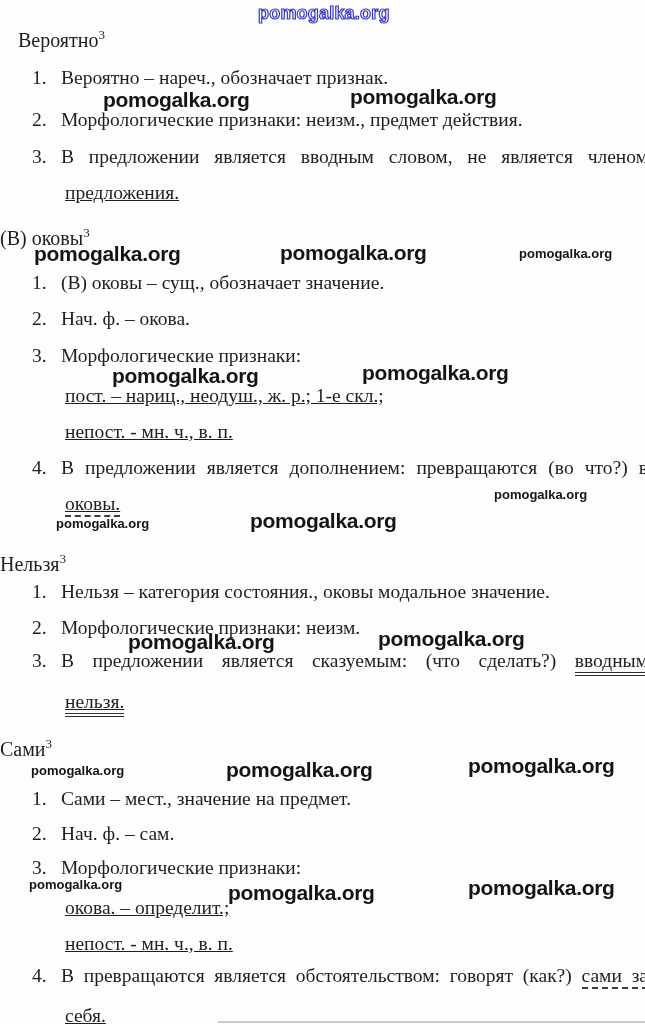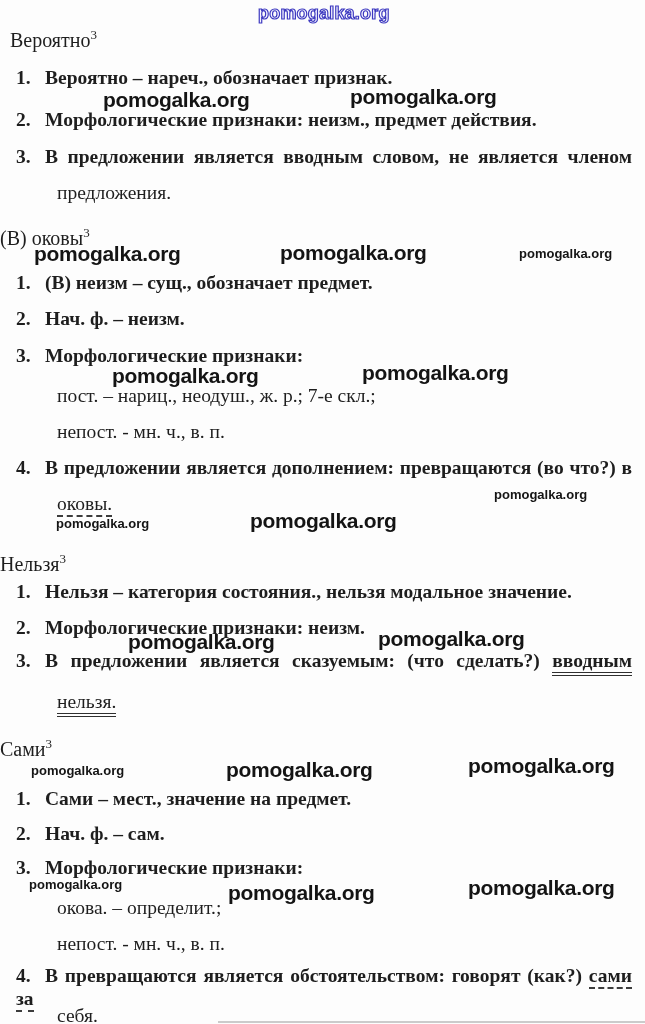--- a/index.html
+++ b/index.html
@@ -2,24 +2,24 @@
 <html><head>
 <meta charset="utf-8">
 <style>
   html,body { margin:0; padding:0; }
   body {
     width:645px; height:1024px; position:relative; overflow:hidden;
     background:#fdfdfd; color:#1e1e1e;
     font-family:"Liberation Serif", serif;
   }
   .line { position:absolute; font-size:19.5px; line-height:23px; white-space:nowrap; }
-  .item { left:16px;font-weight:bold; }
+  .item { left:32px; }
   .num  { display:inline-block; width:29px; }
   .just { white-space:normal; width:616px; text-align:justify; text-align-last:justify; }
-  .cont { left:57px; }
+  .cont { left:65px;text-decoration:underline; }
   .heading { position:absolute; left:0; font-size:20px; line-height:24px; white-space:nowrap; }
   .heading sup { font-size:13px; line-height:0; }
   .u-dash    { border-bottom:2px dashed #3c3c3c; padding-bottom:1px; }
   .u-double  { border-bottom:4px double #2f2f2f; padding-bottom:1px; }
   .u-dashdot { border-bottom:2px dashed #3c3c3c; padding-bottom:1px; }
   .wm { position:absolute; font-family:"Liberation Sans", sans-serif; white-space:nowrap; color:#141414; }
   .wm-bold  { font-size:21px; font-weight:700; letter-spacing:-0.3px; }
   .wm-small { font-size:13px; font-weight:600; }
   .wm-outline { font-size:18px; font-weight:700; color:#4a46c8; letter-spacing:0.2px; }
   @supports (-webkit-text-stroke: 1px #000) {
@@ -44,41 +44,41 @@
 <span class="wm wm-bold" style="left:128px; top:630px">pomogalka.org</span>
 <span class="wm wm-bold" style="left:378px; top:627px">pomogalka.org</span>
 <span class="wm wm-small" style="left:31px;  top:763px">pomogalka.org</span>
 <span class="wm wm-bold" style="left:226px; top:758px">pomogalka.org</span>
 <span class="wm wm-bold" style="left:468px; top:754px">pomogalka.org</span>
 <span class="wm wm-small" style="left:29px;  top:877px">pomogalka.org</span>
 <span class="wm wm-bold" style="left:228px; top:881px">pomogalka.org</span>
 <span class="wm wm-bold" style="left:468px; top:876px">pomogalka.org</span>
 
 <section>
-  <div class="heading" style="top:28px; left:10px"><span>Вероятно</span><sup>3</sup></div>
+  <div class="heading" style="top:28px; left:18px"><span>Вероятно</span><sup>3</sup></div>
   <div class="line item" style="top:66px"><span class="num">1.</span><span>Вероятно – нареч., обозначает признак.</span></div>
   <div class="line item" style="top:108px"><span class="num">2.</span><span>Морфологические признаки: неизм., предмет действия.</span></div>
   <div class="line item just" style="top:145px"><span class="num">3.</span><span>В предложении является вводным словом, не является членом</span></div>
   <div class="line cont" style="top:181px"><span>предложения.</span></div>
 </section>
 
 <section>
   <div class="heading" style="top:226px"><span>(В) оковы</span><sup>3</sup></div>
-  <div class="line item" style="top:271px"><span class="num">1.</span><span>(В) неизм – сущ., обозначает предмет.</span></div>
-  <div class="line item" style="top:307px"><span class="num">2.</span><span>Нач. ф. – неизм.</span></div>
+  <div class="line item" style="top:271px"><span class="num">1.</span><span>(В) оковы – сущ., обозначает значение.</span></div>
+  <div class="line item" style="top:307px"><span class="num">2.</span><span>Нач. ф. – окова.</span></div>
   <div class="line item" style="top:344px"><span class="num">3.</span><span>Морфологические признаки:</span></div>
-  <div class="line cont" style="top:384px"><span>пост. – нариц., неодуш., ж. р.; 7-е скл.;</span></div>
+  <div class="line cont" style="top:384px"><span>пост. – нариц., неодуш., ж. р.; 1-е скл.;</span></div>
   <div class="line cont" style="top:420px"><span>непост. - мн. ч., в. п.</span></div>
   <div class="line item just" style="top:456px"><span class="num">4.</span><span>В предложении является дополнением: превращаются (во что?) в</span></div>
   <div class="line cont" style="top:492px"><span class="u-dash">оковы.</span></div>
 </section>
 
 <section>
   <div class="heading" style="top:552px"><span>Нельзя</span><sup>3</sup></div>
-  <div class="line item" style="top:580px"><span class="num">1.</span><span>Нельзя – категория состояния., нельзя модальное значение.</span></div>
+  <div class="line item" style="top:580px"><span class="num">1.</span><span>Нельзя – категория состояния., оковы модальное значение.</span></div>
   <div class="line item" style="top:616px"><span class="num">2.</span><span>Морфологические признаки: неизм.</span></div>
   <div class="line item just" style="top:649px"><span class="num">3.</span><span>В предложении является сказуемым: (что сделать?)</span> <span class="u-double">вводным</span></div>
   <div class="line cont" style="top:690px"><span class="u-double">нельзя.</span></div>
 </section>
 
 <section>
   <div class="heading" style="top:737px"><span>Сами</span><sup>3</sup></div>
   <div class="line item" style="top:787px"><span class="num">1.</span><span>Сами – мест., значение на предмет.</span></div>
   <div class="line item" style="top:822px"><span class="num">2.</span><span>Нач. ф. – сам.</span></div>
   <div class="line item" style="top:856px"><span class="num">3.</span><span>Морфологические признаки:</span></div>

